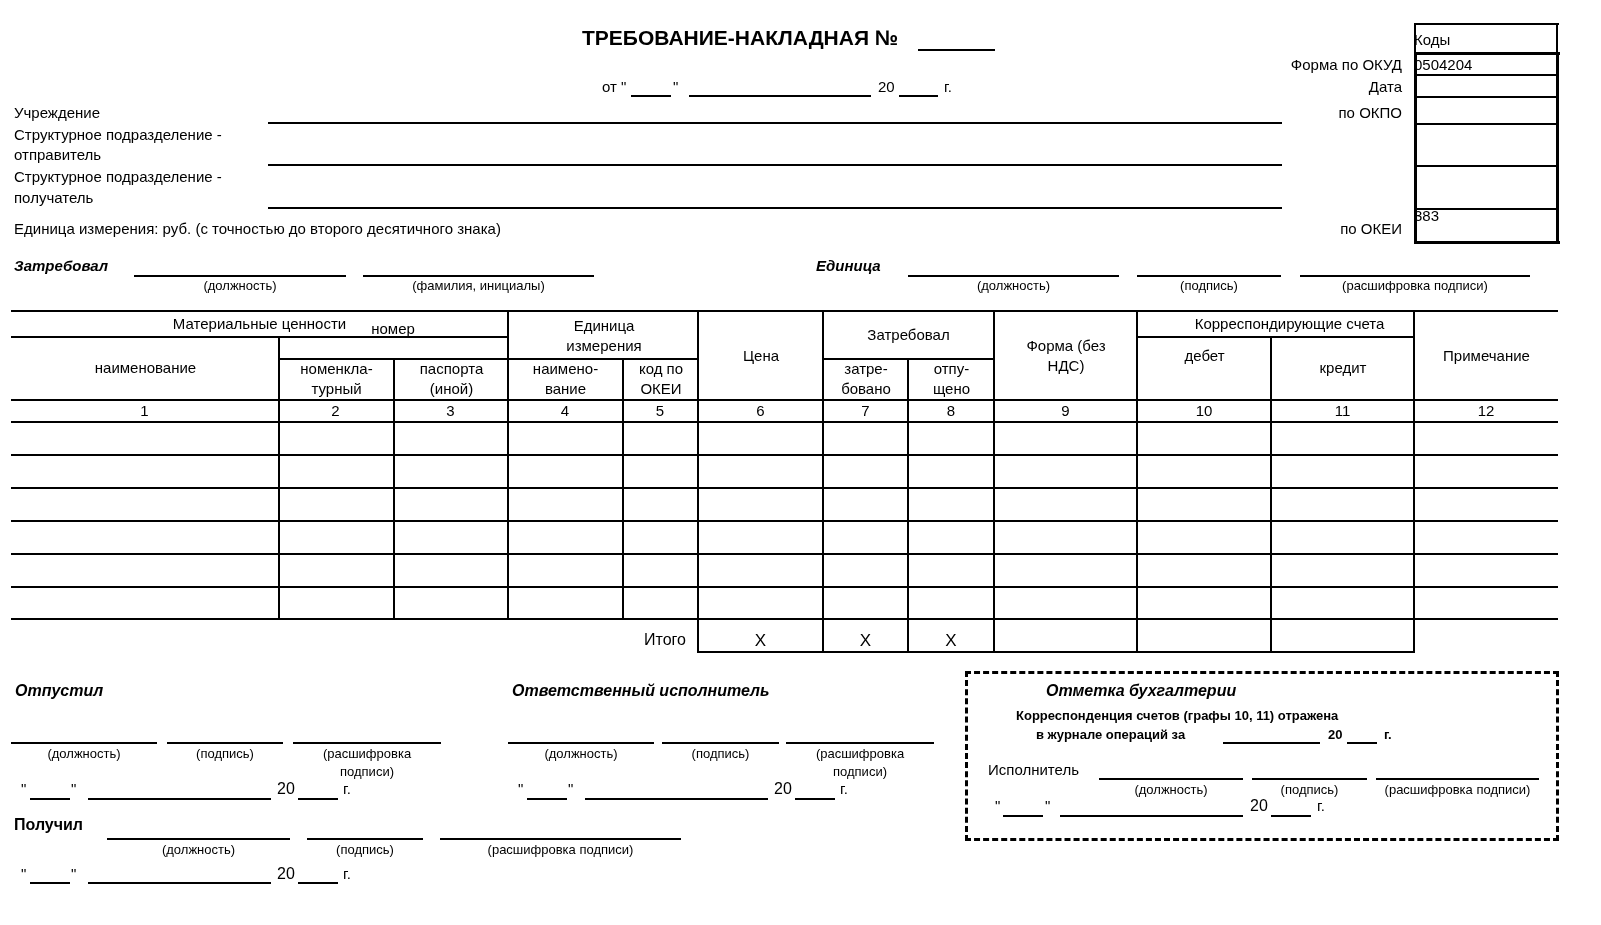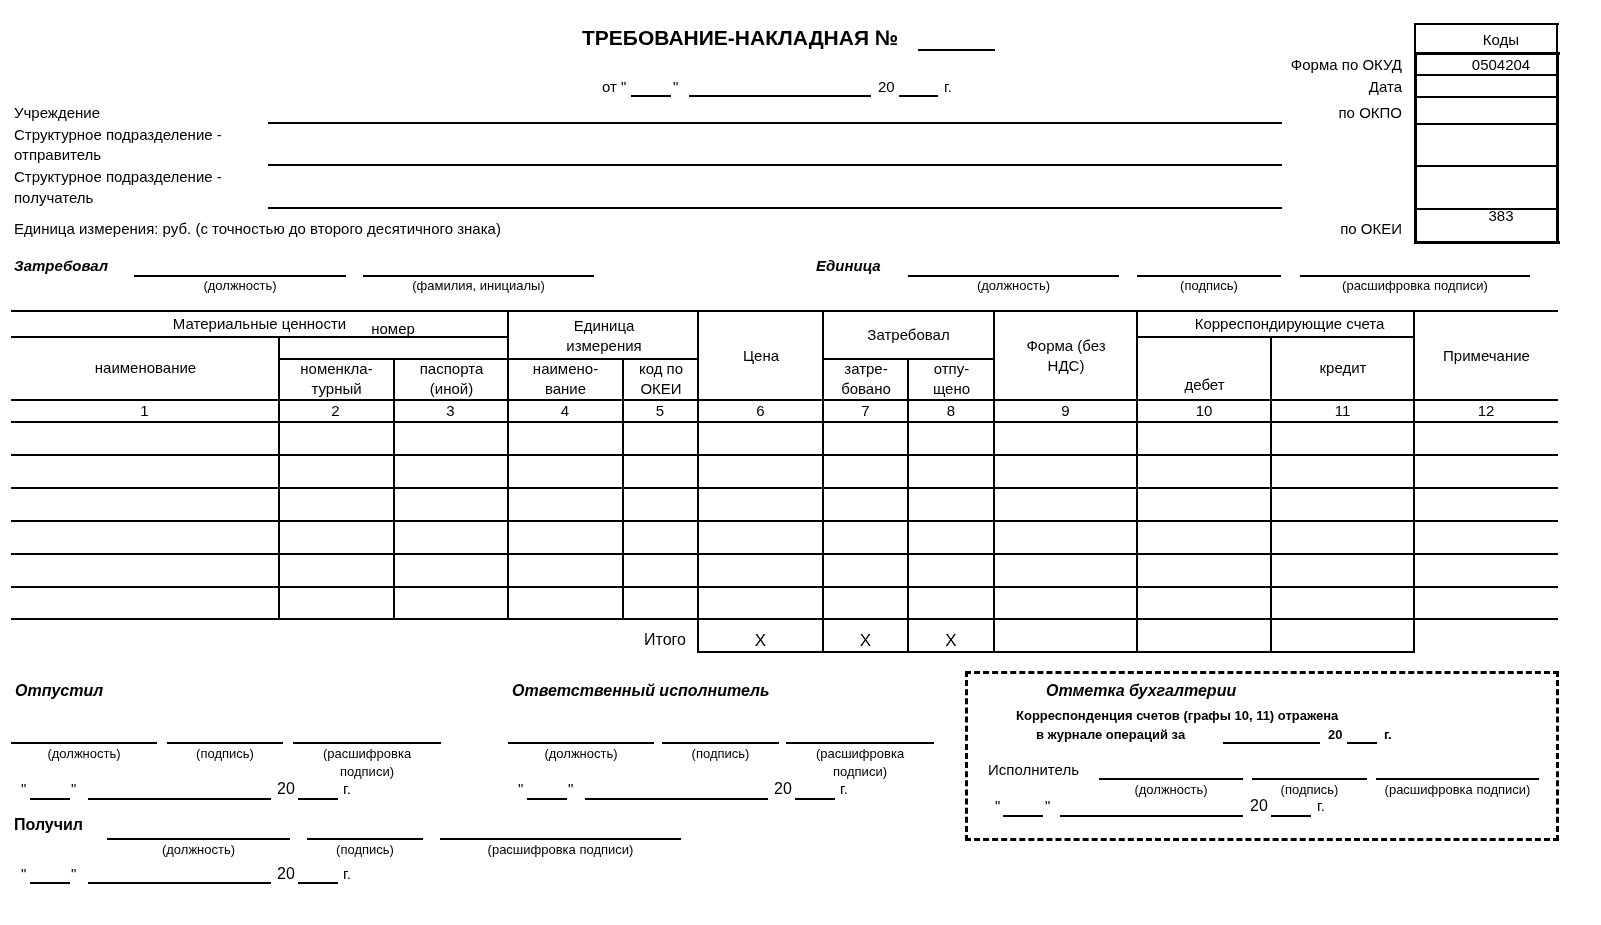--- a/index.html
+++ b/index.html
@@ -9,21 +9,21 @@
   .line { position: absolute; background: #000; height: 2px; }
   .vline { position: absolute; background: #000; width: 2px; }
   .cap { position: absolute; font-size: 13px; text-align: center; white-space: nowrap; line-height: 17px; }
   .bi { font-weight: bold; font-style: italic; font-size: 16px; }
   .b { font-weight: bold; }
   .title { font-size: 21px; font-weight: bold; }
   .right { text-align: right; }
   .hcell { position: absolute; text-align: center; font-size: 15px; line-height: 20px; display: flex; align-items: center; justify-content: center; white-space: normal; }
   .num { position: absolute; text-align: center; font-size: 15px; line-height: 20px; }
   .codes { position: absolute; left: 1414px; top: 23px; width: 145px; height: 220px; }
-  .codes .cell { position: absolute; left: 0; width: 145px; text-align: center; font-size: 15px; padding-left: 29px; }
+  .codes .cell { position: absolute; left: 0; width: 145px; font-size: 15px; }
   .dashbox { position: absolute; left: 965px; top: 671px; width: 594px; height: 170px; border: 3px dashed #000; }
 </style>
 </head>
 <body>
 
 <div class="abs title" style="left:582px; top:26px;">ТРЕБОВАНИЕ-НАКЛАДНАЯ №</div>
 <div class="line" style="left:918px; top:49px; width:77px;"></div>
 
 <div class="abs" style="left:602px; top:78px;">от "</div>
 <div class="line" style="left:631px; top:95px; width:40px;"></div>
@@ -126,21 +126,21 @@
 
   <div class="hcell" style="left:12px; top:337px; width:267px; height:62px;">наименование</div>
   <div class="hcell" style="left:280px; top:359px; width:113px; height:40px; padding:0 12px;">номенкла-турный</div>
   <div class="hcell" style="left:395px; top:359px; width:113px; height:40px; padding:0 18px;">паспорта (иной)</div>
   <div class="hcell" style="left:509px; top:359px; width:113px; height:40px; padding:0 16px;">наимено-вание</div>
   <div class="hcell" style="left:624px; top:359px; width:74px; height:40px; padding:0 6px;">код по ОКЕИ</div>
   <div class="hcell" style="left:699px; top:312px; width:124px; height:87px;">Цена</div>
   <div class="hcell" style="left:824px; top:359px; width:84px; height:40px; padding:0 12px;">затре-бовано</div>
   <div class="hcell" style="left:909px; top:359px; width:85px; height:40px; padding:0 18px;">отпу-щено</div>
   <div class="hcell" style="left:995px; top:312px; width:142px; height:87px; padding:0 30px;">Форма (без НДС)</div>
-  <div class="hcell" style="left:1138px; top:354px; width:133px; height:62px;">дебет</div>
+  <div class="hcell" style="left:1138px; top:325px; width:133px; height:62px;">дебет</div>
   <div class="hcell" style="left:1272px; top:337px; width:142px; height:62px;">кредит</div>
   <div class="hcell" style="left:1415px; top:312px; width:143px; height:87px;">Примечание</div>
 
   <div class="num" style="left:11px; top:401px; width:267px;">1</div>
   <div class="num" style="left:278px; top:401px; width:115px;">2</div>
   <div class="num" style="left:393px; top:401px; width:115px;">3</div>
   <div class="num" style="left:508px; top:401px; width:114px;">4</div>
   <div class="num" style="left:622px; top:401px; width:76px;">5</div>
   <div class="num" style="left:698px; top:401px; width:125px;">6</div>
   <div class="num" style="left:823px; top:401px; width:85px;">7</div>

